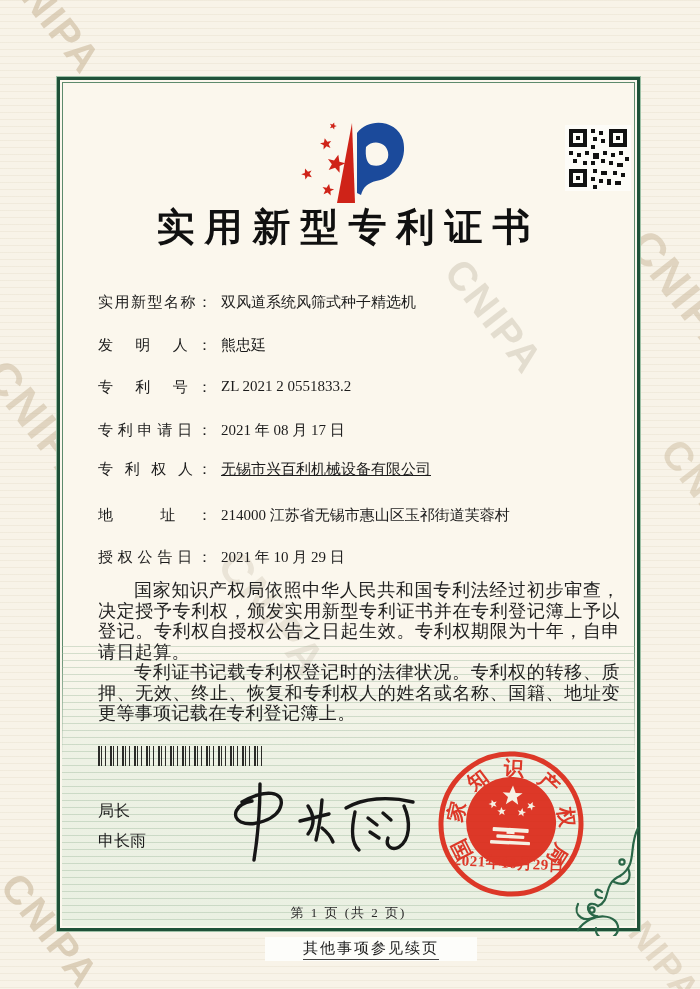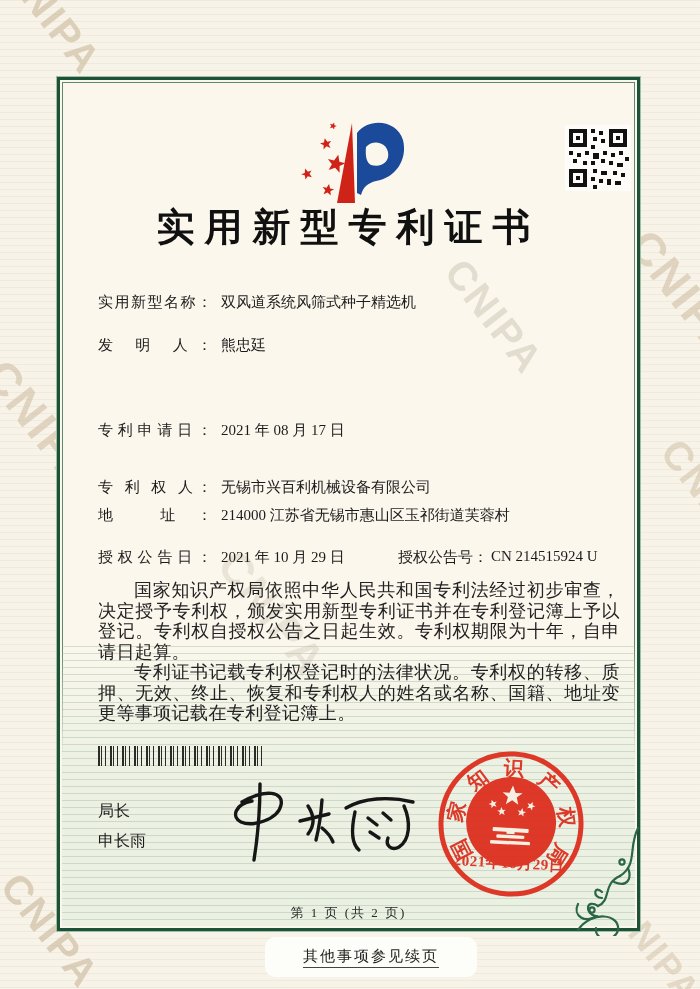--- a/index.html
+++ b/index.html
@@ -55,22 +55,22 @@
       #2b2b28 0 2px, rgba(0,0,0,0) 2px 3px,
       #2b2b28 3px 4px, rgba(0,0,0,0) 4px 7px,
       #2b2b28 7px 8px, rgba(0,0,0,0) 8px 12px);
   }
   .director { position:absolute; left:38px; top:716px; font-size:16px; color:#1c1c1c; line-height:30px; }
   .signature { position:absolute; left:148px; top:700px; }
   .seal { position:absolute; left:371px; top:664px; transform:rotate(3deg); }
   .flourish { position:absolute; left:498px; top:742px; }
   .page-num { position:absolute; left:0; top:824px; width:100%; text-align:center; font-size:13px; color:#2a2a2a; letter-spacing:2px; }
   .footer-note {
-    position:absolute; left:265px; top:937px; width:212px; height:40px;
-    background:#fdfdfa; display:flex; align-items:center; justify-content:center;border-radius:10px;
+    position:absolute; left:265px; top:937px; width:212px; height:24px;
+    background:#fdfdfa; display:flex; align-items:center; justify-content:center;
   }
   .footer-note span { font-size:15px; color:#222; letter-spacing:2px; border-bottom:1px solid #444; padding-bottom:1px; }
 </style>
 </head>
 <body>
 
 <div class="page">
 
   <div class="wm" style="left:-14px; top:-6px; font-size:40px; color:rgba(198,178,147,0.55);">CNIPA</div>
   <div class="wm" style="left:610px; top:268px; font-size:46px; color:rgba(200,181,151,0.5);">CNIPA</div>
@@ -147,35 +147,35 @@
     </svg>
 
     <div class="title">实用新型专利证书</div>
 
     <div class="frow" style="top:256px;">
       <span class="flabel">发 明 人：</span><span class="fval">熊忠廷</span>
     </div>
     <div class="frow" style="top:213px;">
       <span class="flabel">实用新型名称：</span><span class="fval">双风道系统风筛式种子精选机</span>
     </div>
+    <div class="frow" style="top:298px;">
+      <span class="flabel">专 利 号：</span><span class="fval">ZL 2021 2 0551833.2</span>
+    </div>
     <div class="frow" style="top:341px;">
       <span class="flabel">专利申请日：</span><span class="fval">2021 年 08 月 17 日</span>
     </div>
-    <div class="frow" style="top:398px;">
+    <div class="frow" style="top:380px;text-decoration:underline;">
       <span class="flabel">专 利 权 人：</span><span class="fval">无锡市兴百利机械设备有限公司</span>
     </div>
     <div class="frow" style="top:426px;">
       <span class="flabel">地 址：</span><span class="fval">214000 江苏省无锡市惠山区玉祁街道芙蓉村</span>
     </div>
     <div class="frow" style="top:468px;">
       <span>
         <span class="flabel">授权公告日：</span><span class="fval">2021 年 10 月 29 日</span>
-      </span>
-      <span class="fpair2">
-        <span class="flabel">授权公告号：</span><span class="fval">CN 214515924 U</span>
       </span>
     </div>
 
     <div class="body-text">
       <p>国家知识产权局依照中华人民共和国专利法经过初步审查，决定授予专利权，颁发实用新型专利证书并在专利登记簿上予以登记。专利权自授权公告之日起生效。专利权期限为十年，自申请日起算。</p>
       <p>专利证书记载专利权登记时的法律状况。专利权的转移、质押、无效、终止、恢复和专利权人的姓名或名称、国籍、地址变更等事项记载在专利登记簿上。</p>
     </div>
 
     <div class="barcode"></div>
 

